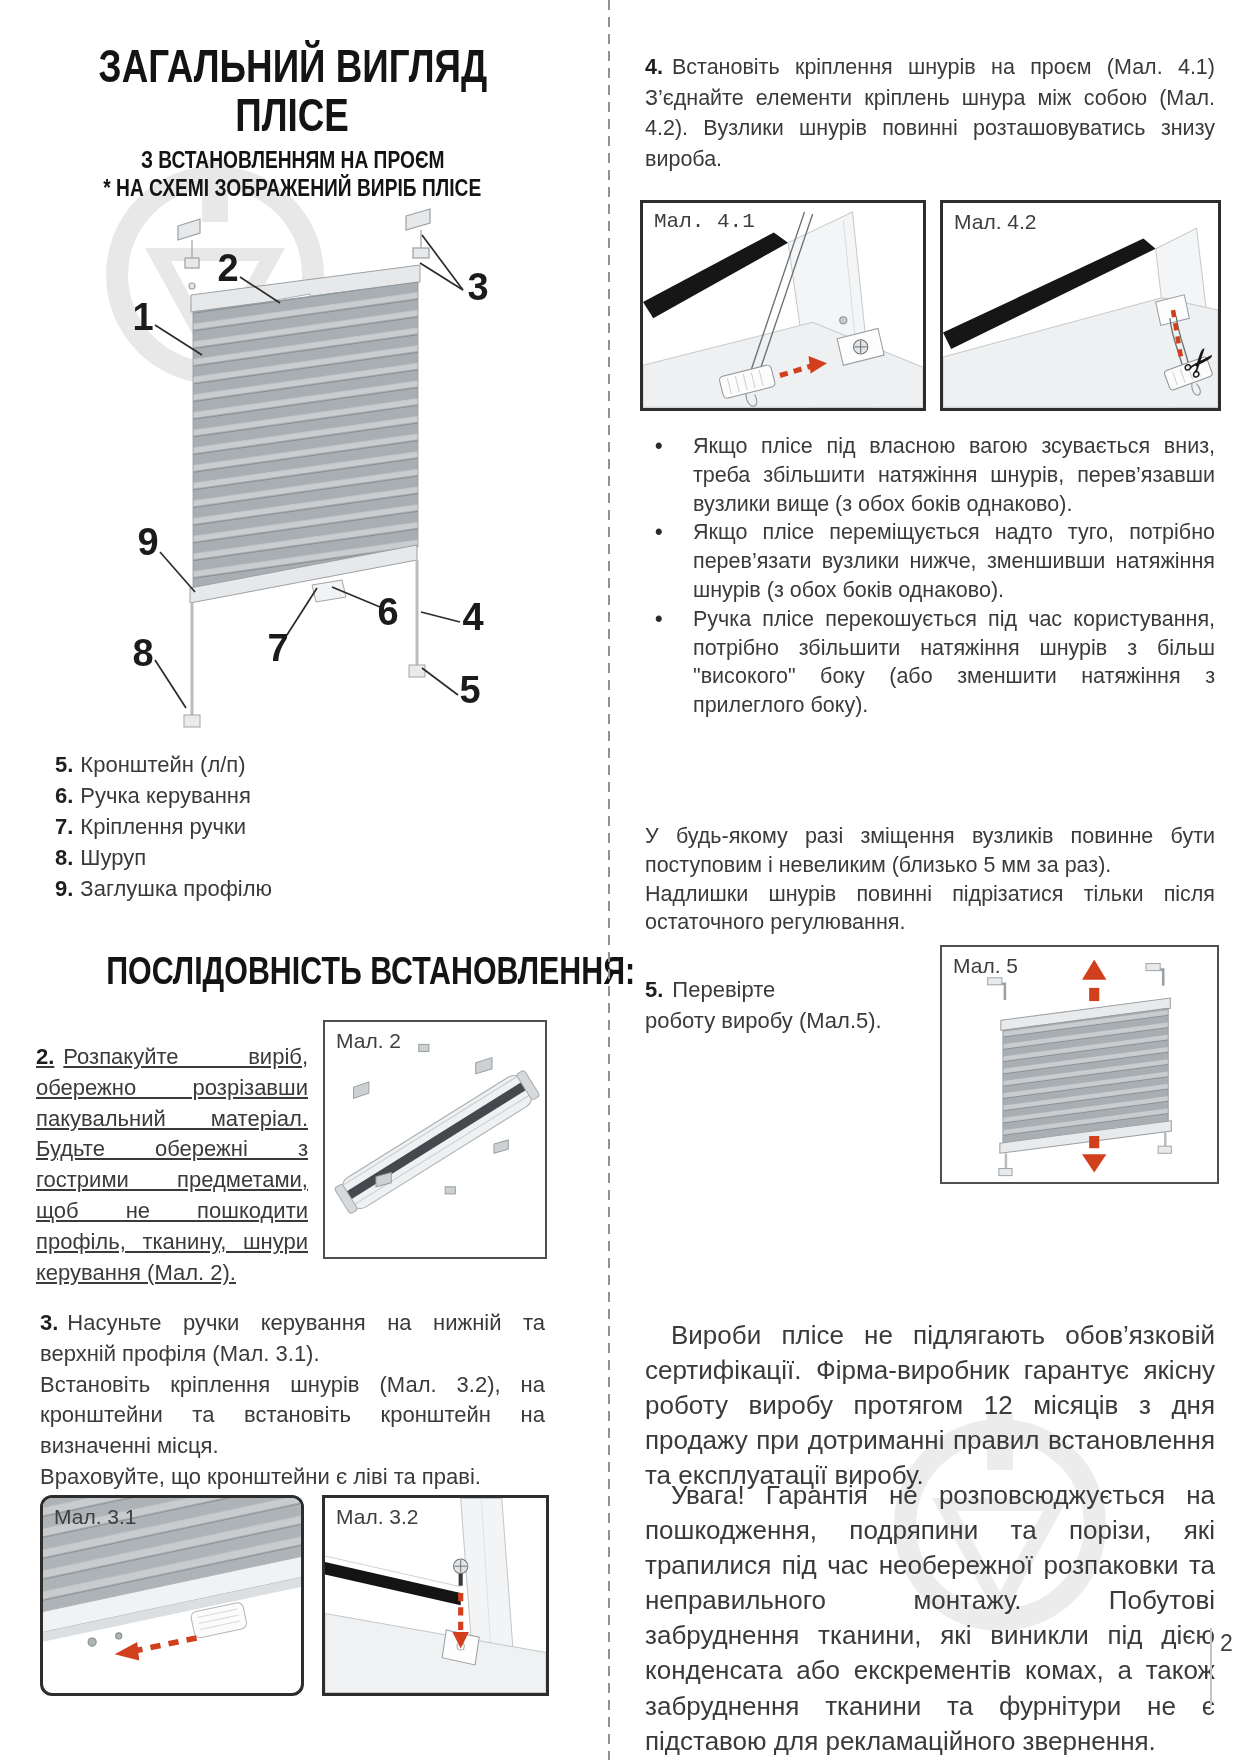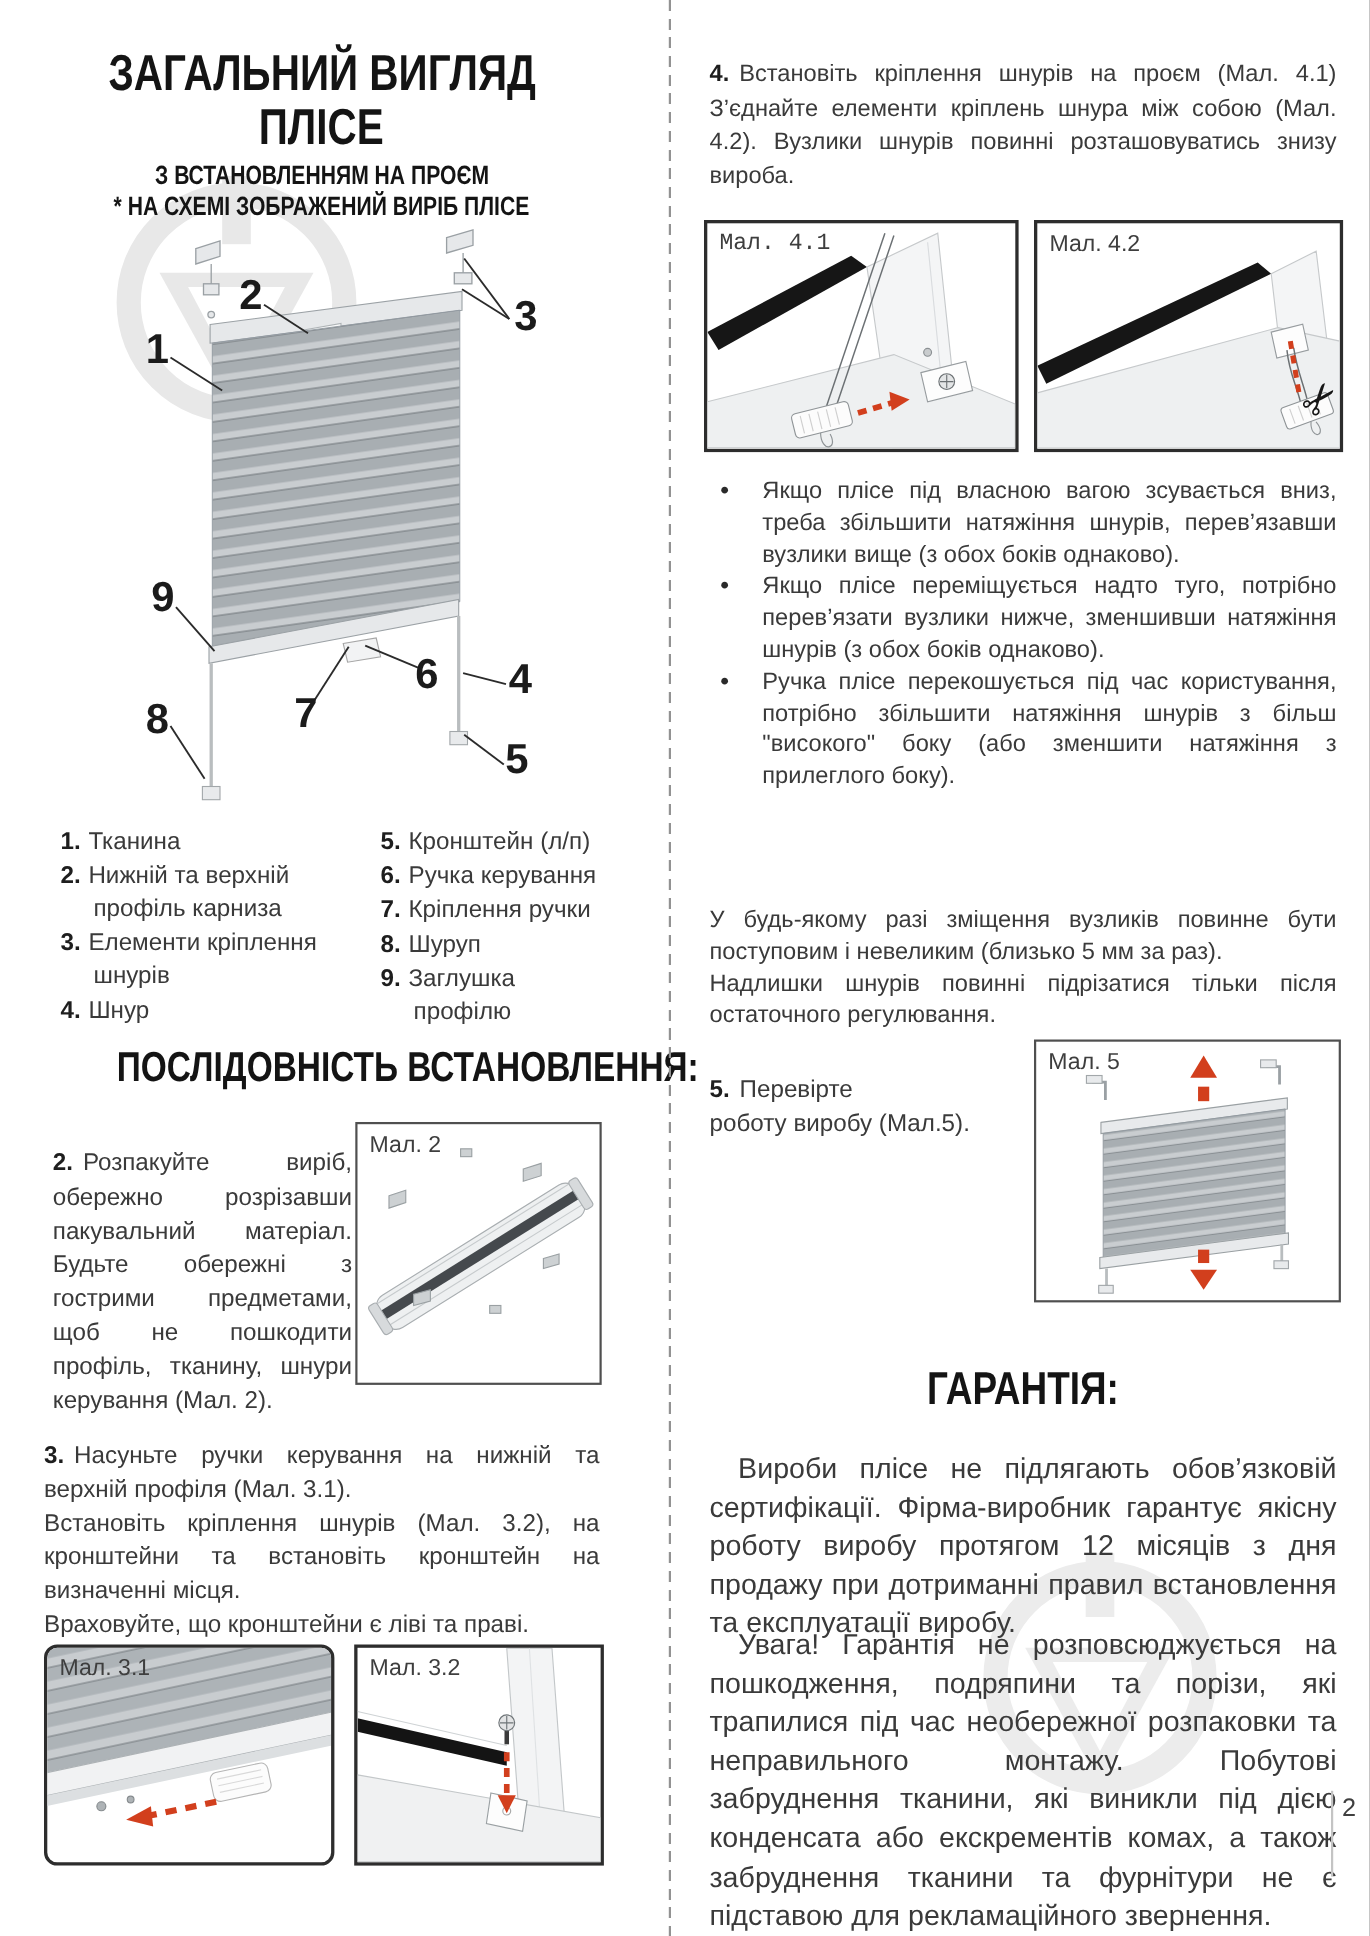--- a/index.html
+++ b/index.html
@@ -118,39 +118,33 @@
         <text class="callout" x="358" y="465">6</text>
         <text class="callout" x="248" y="501">7</text>
         <text class="callout" x="113" y="506">8</text>
         <text class="callout" x="118" y="395">9</text>
       </g>
     </svg>
   </div>
 
   <div class="abs legend" style="left:55px;top:750px;width:487px;">
     <div>
-      <p class="lgitem"><b>1.</b><span>Тканина</span></p>
-      <p class="lgitem"><b>2.</b><span>Нижній та верхній профіль карниза</span></p>
-      <p class="lgitem"><b>3.</b><span>Елементи кріплення шнурів</span></p>
-      <p class="lgitem"><b>4.</b><span>Шнур</span></p>
-    </div>
-    <div>
       <p class="lgitem"><b>5.</b><span>Кронштейн (л/п)</span></p>
       <p class="lgitem"><b>6.</b><span>Ручка керування</span></p>
       <p class="lgitem"><b>7.</b><span>Кріплення ручки</span></p>
       <p class="lgitem"><b>8.</b><span>Шуруп</span></p>
       <p class="lgitem"><b>9.</b><span>Заглушка профілю</span></p>
     </div>
   </div>
 
   <div class="abs ctr" style="left:40px;top:950px;width:505px;">
     <span class="cond t3">ПОСЛІДОВНІСТЬ ВСТАНОВЛЕННЯ:</span>
   </div>
 
-  <p class="abs blk body-l jt" style="left:48px;top:1042px;width:272px;">
+  <p class="abs blk body-l jt" style="left:36px;top:1042px;width:272px;text-decoration:underline;">
     <span class="num">2.</span><span>Розпакуйте виріб, обережно розрізавши пакувальний матеріал. Будьте обережні з гострими предметами, щоб не пошкодити профіль, тканину, шнури керування (Мал. 2).</span>
   </p>
 
   <div class="figbox b2" style="left:323px;top:1020px;width:220px;height:235px;">
     <span class="cap">Мал. 2</span>
     <svg viewBox="0 0 216 231">
       <g transform="translate(110,118) rotate(-32)">
         <rect x="-104" y="-17" width="208" height="34" rx="11" fill="#eef0f1" stroke="#a9aeb1"></rect>
         <rect x="-104" y="-6" width="208" height="9" fill="#45494d"></rect>
         <line x1="-104" y1="9" x2="104" y2="9" stroke="#c6cacc"></line>
@@ -364,22 +358,19 @@
 
   <div class="abs z0" style="left:870px;top:1400px;width:260px;height:260px;">
     <svg viewBox="0 0 260 260" width="260" height="260">
       <circle cx="130" cy="125" r="95" fill="none" stroke="#ececec" stroke-width="22"></circle>
       <rect x="117" y="12" width="26" height="58" fill="#ececec"></rect>
       <polygon points="62,98 198,98 130,222" fill="#ececec"></polygon>
       <polygon points="87,111 173,111 130,192" fill="#ffffff"></polygon>
     </svg>
   </div>
 
-  <div class="abs ctr" style="left:645px;top:1238px;width:570px;">
-    <span class="cond t4">ГАРАНТІЯ:</span>
-  </div>
   <p class="abs warranty-p" style="left:645px;top:1318px;width:570px;">Вироби плісе не підлягають обов’язковій сертифікації. Фірма-виробник гарантує якісну роботу виробу протягом 12 місяців з дня продажу при дотриманні правил встановлення та експлуатації виробу.</p>
   <p class="abs warranty-p" style="left:645px;top:1478px;width:570px;">Увага! Гарантія не розповсюджується на пошкодження, подряпини та порізи, які трапилися під час необережної розпаковки та неправильного монтажу. Побутові забруднення тканини, які виникли під дією конденсата або екскрементів комах, а також забруднення тканини та фурнітури не є підставою для рекламаційного звернення.</p>
 
   <div class="pageline"></div>
   <div class="pagenum">2</div>
 
 </div>
 
 </body></html>

